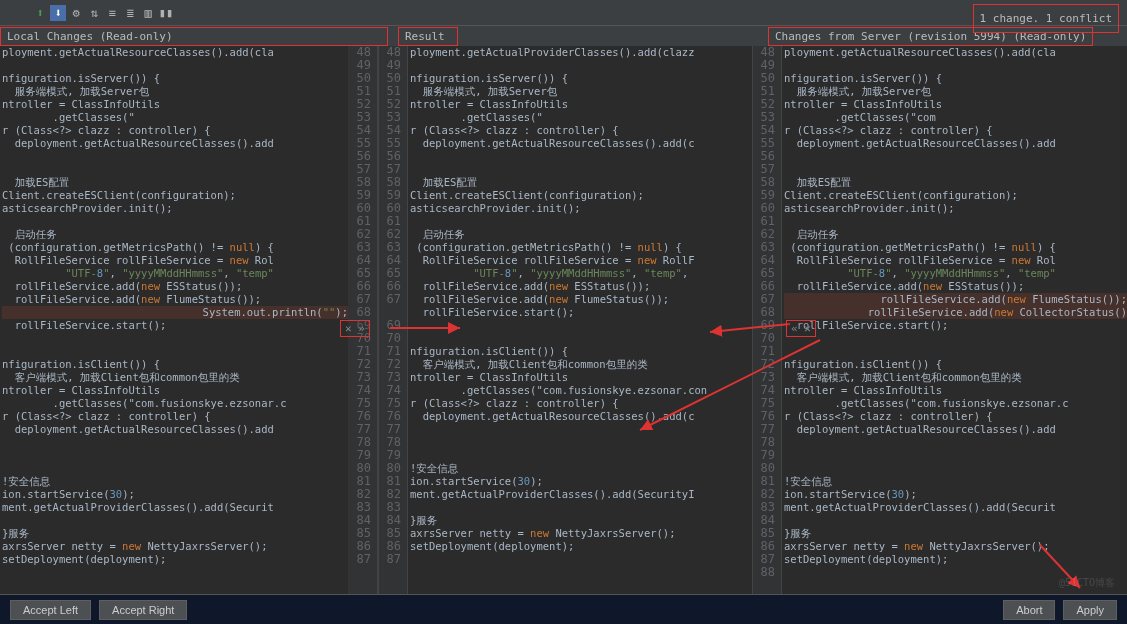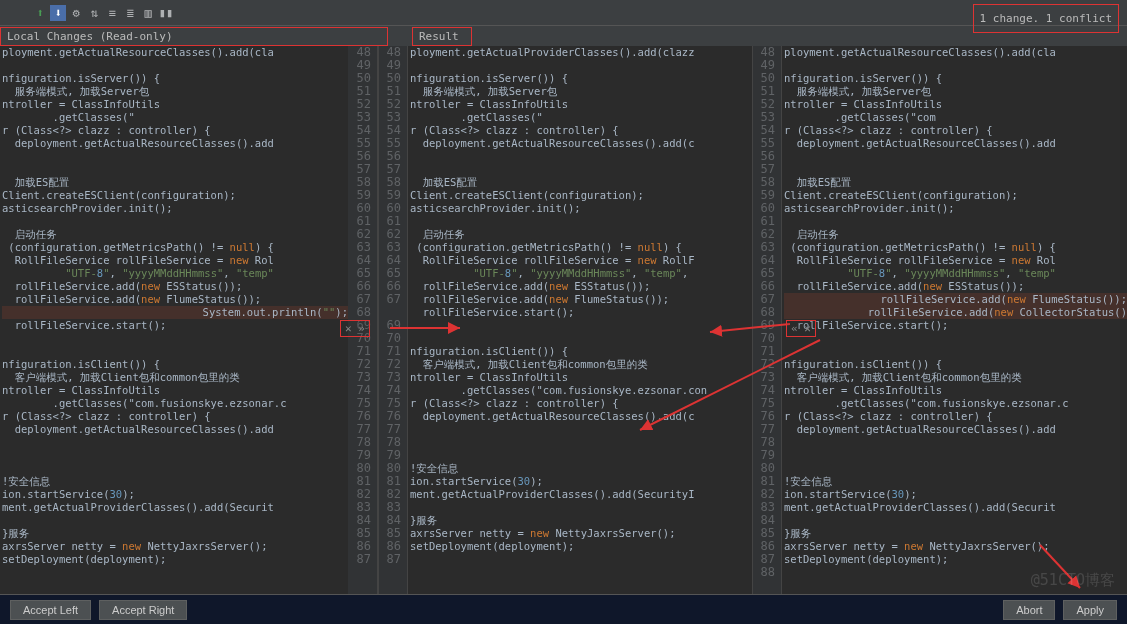--- a/index.html
+++ b/index.html
@@ -47,21 +47,21 @@
   background: #3c3f41;
 }
 .pane-title {
   color: #bbb;
   font-size: 11px;
   padding: 2px 6px;
   white-space: nowrap;
 }
 .title-box { border: 1.5px solid #d33; }
 .title-local { width: 388px; }
-.title-result { width: 60px; margin-left: 24px; }
+.title-result { width: 60px; margin-left: 10px; }
 .title-server { margin-left: 310px; }
 .diff-body {
   display: flex;
   height: 548px;
   background: #2b2b2b;
 }
 .pane {
   display: flex;
   overflow: hidden;
   position: relative;
@@ -128,21 +128,21 @@
   padding: 3px 12px;
   font-size: 11px;
   cursor: pointer;
 }
 .spacer { flex: 1; }
 .watermark {
   position: absolute;
   right: 12px;
   bottom: 34px;
   color: #ffffff22;
-  font-size: 15px;
+  font-size: 10px;
   z-index: 20;
   margin-top: 41px;
 }
 </style>
 </head>
 <body>
 
 <div class="top-bar">
   <div class="toolbar-icons">
     <div class="tb-icon green">⬆</div>
@@ -153,20 +153,21 @@
     <div class="tb-icon">≣</div>
     <div class="tb-icon">▥</div>
     <div class="tb-icon">▮▮</div>
   </div>
   <div class="change-count">1 change. 1 conflict</div>
 </div>
 
 <div class="panes-header">
   <div class="pane-title title-local title-box">Local Changes (Read-only)</div>
   <div class="pane-title title-result title-box">Result</div>
+  <div class="pane-title title-server title-box">Changes from Server (revision 5994) (Read-only)</div>
 </div>
 
 <div class="diff-body">
 
   <div class="pane left">
     <div class="code" id="code-left"><span class="">ployment.getActualResourceClasses().add(cla</span>
 <span class=""></span>
 <span class="">nfiguration.isServer()) {</span>
 <span class="">  服务端模式, 加载Server包</span>
 <span class="">ntroller = ClassInfoUtils</span>

